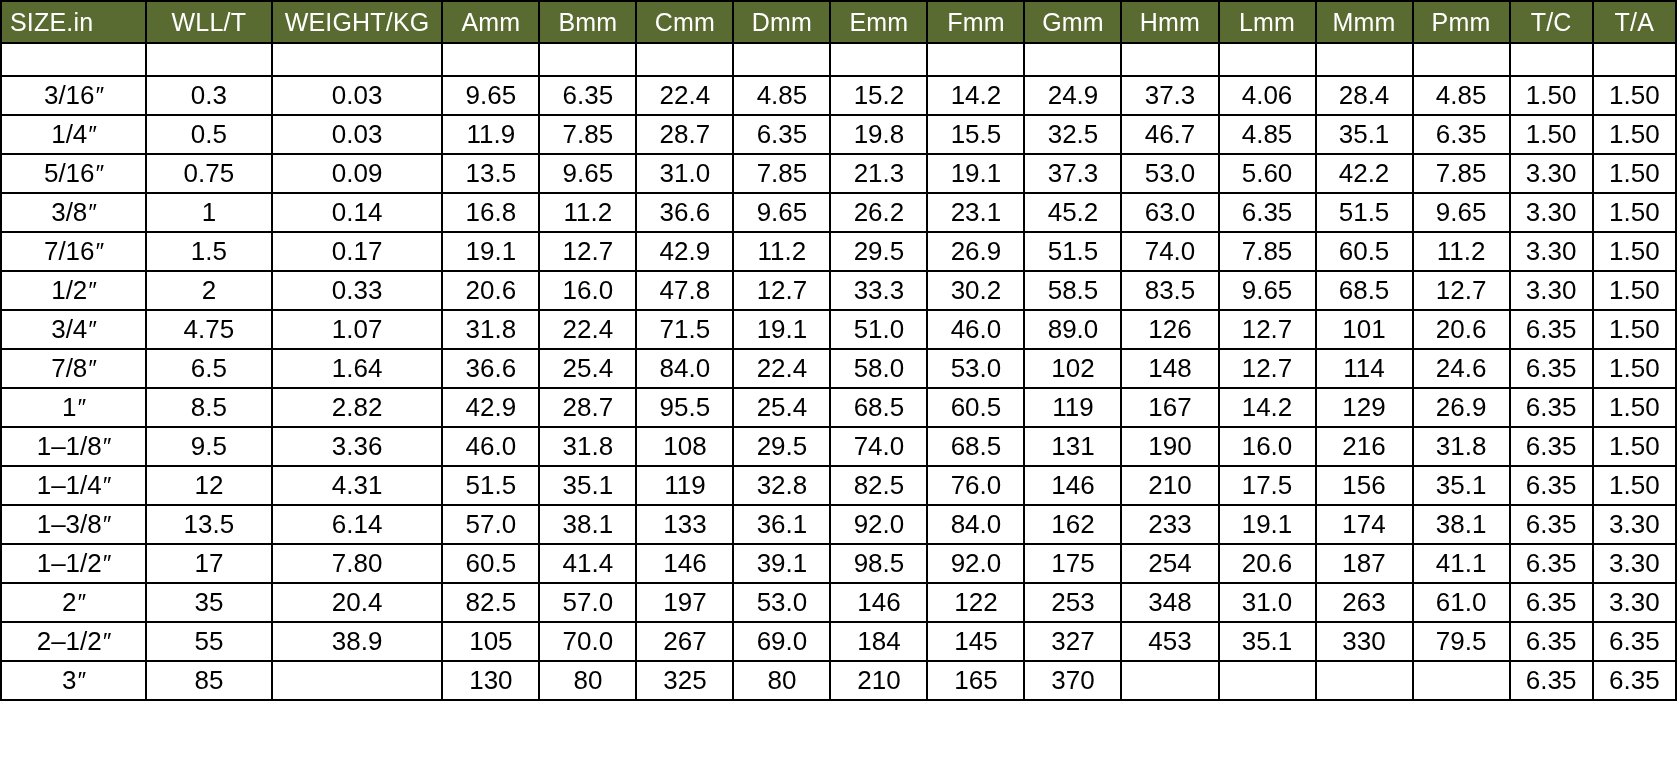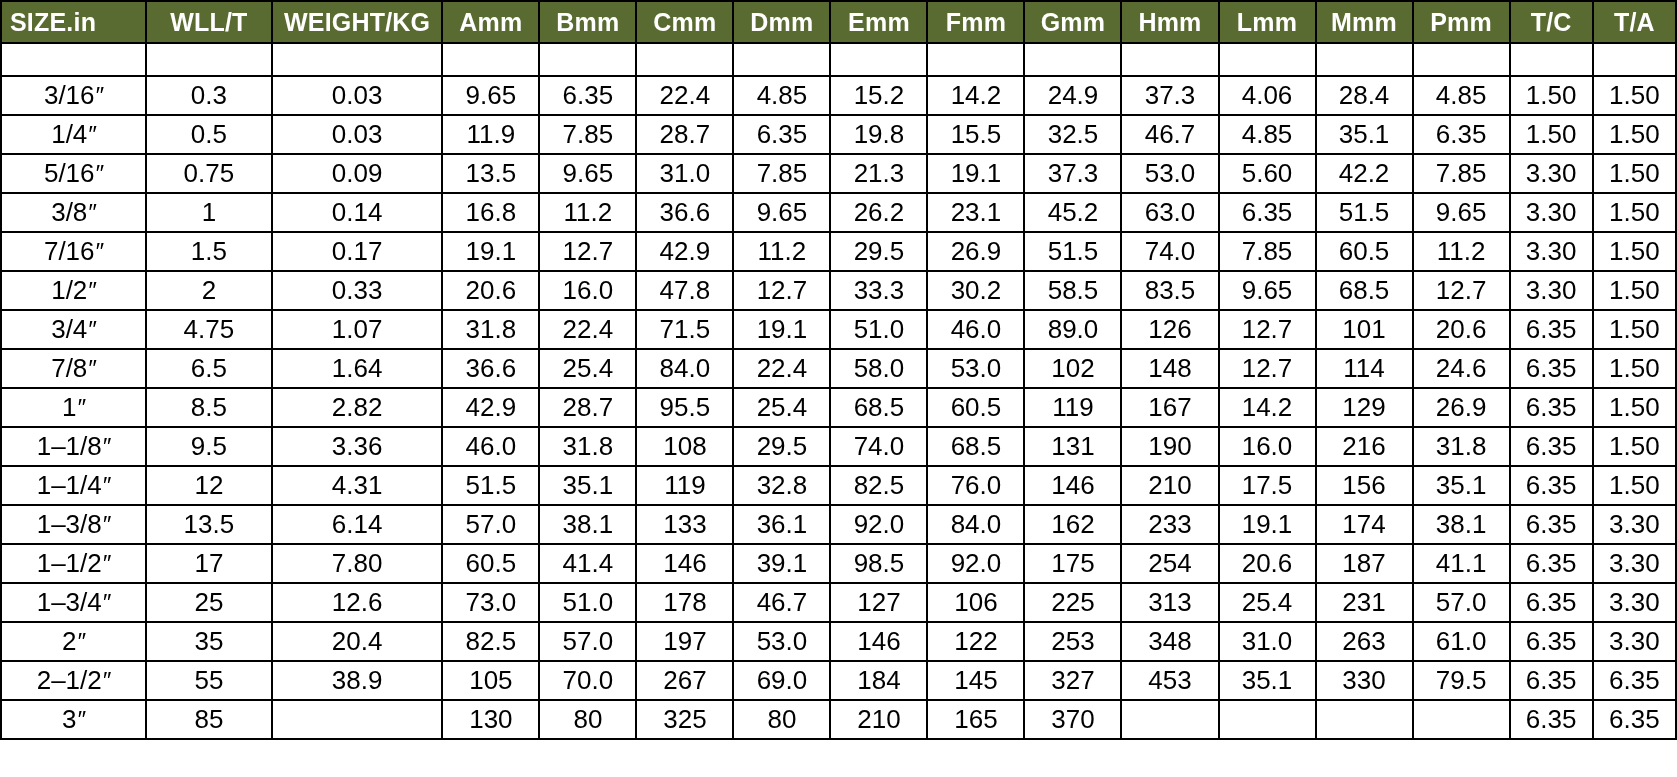--- a/index.html
+++ b/index.html
@@ -28,21 +28,21 @@
     padding: 0;
     white-space: nowrap;
     overflow: hidden;
   }
   #spec-table thead th {
     background: #5a6b31;
     color: #ffffff;
     font-size: 25px;
     height: 40px;
     border-color: #000000;
-    font-weight: bold;
+    font-weight: normal;
     letter-spacing: 0.2px;
   }
   #spec-table thead tr th:first-child {
     text-align: left;
     padding-left: 8px;
   }
   #spec-table tbody tr.spacer-row td {
     height: 26px;
     border-top: none;
     border-left-color: #000000;
@@ -356,38 +356,20 @@
         <td>92.0</td>
         <td>175</td>
         <td>254</td>
         <td>20.6</td>
         <td>187</td>
         <td>41.1</td>
         <td>6.35</td>
         <td>3.30</td>
       </tr>
       <tr>
-        <td class="size-cell">1–3/4<span class="dq">″</span></td>
-        <td>25</td>
-        <td>12.6</td>
-        <td>73.0</td>
-        <td>51.0</td>
-        <td>178</td>
-        <td>46.7</td>
-        <td>127</td>
-        <td>106</td>
-        <td>225</td>
-        <td>313</td>
-        <td>25.4</td>
-        <td>231</td>
-        <td>57.0</td>
-        <td>6.35</td>
-        <td>3.30</td>
-      </tr>
-      <tr>
         <td class="size-cell">2<span class="dq">″</span></td>
         <td>35</td>
         <td>20.4</td>
         <td>82.5</td>
         <td>57.0</td>
         <td>197</td>
         <td>53.0</td>
         <td>146</td>
         <td>122</td>
         <td>253</td>

